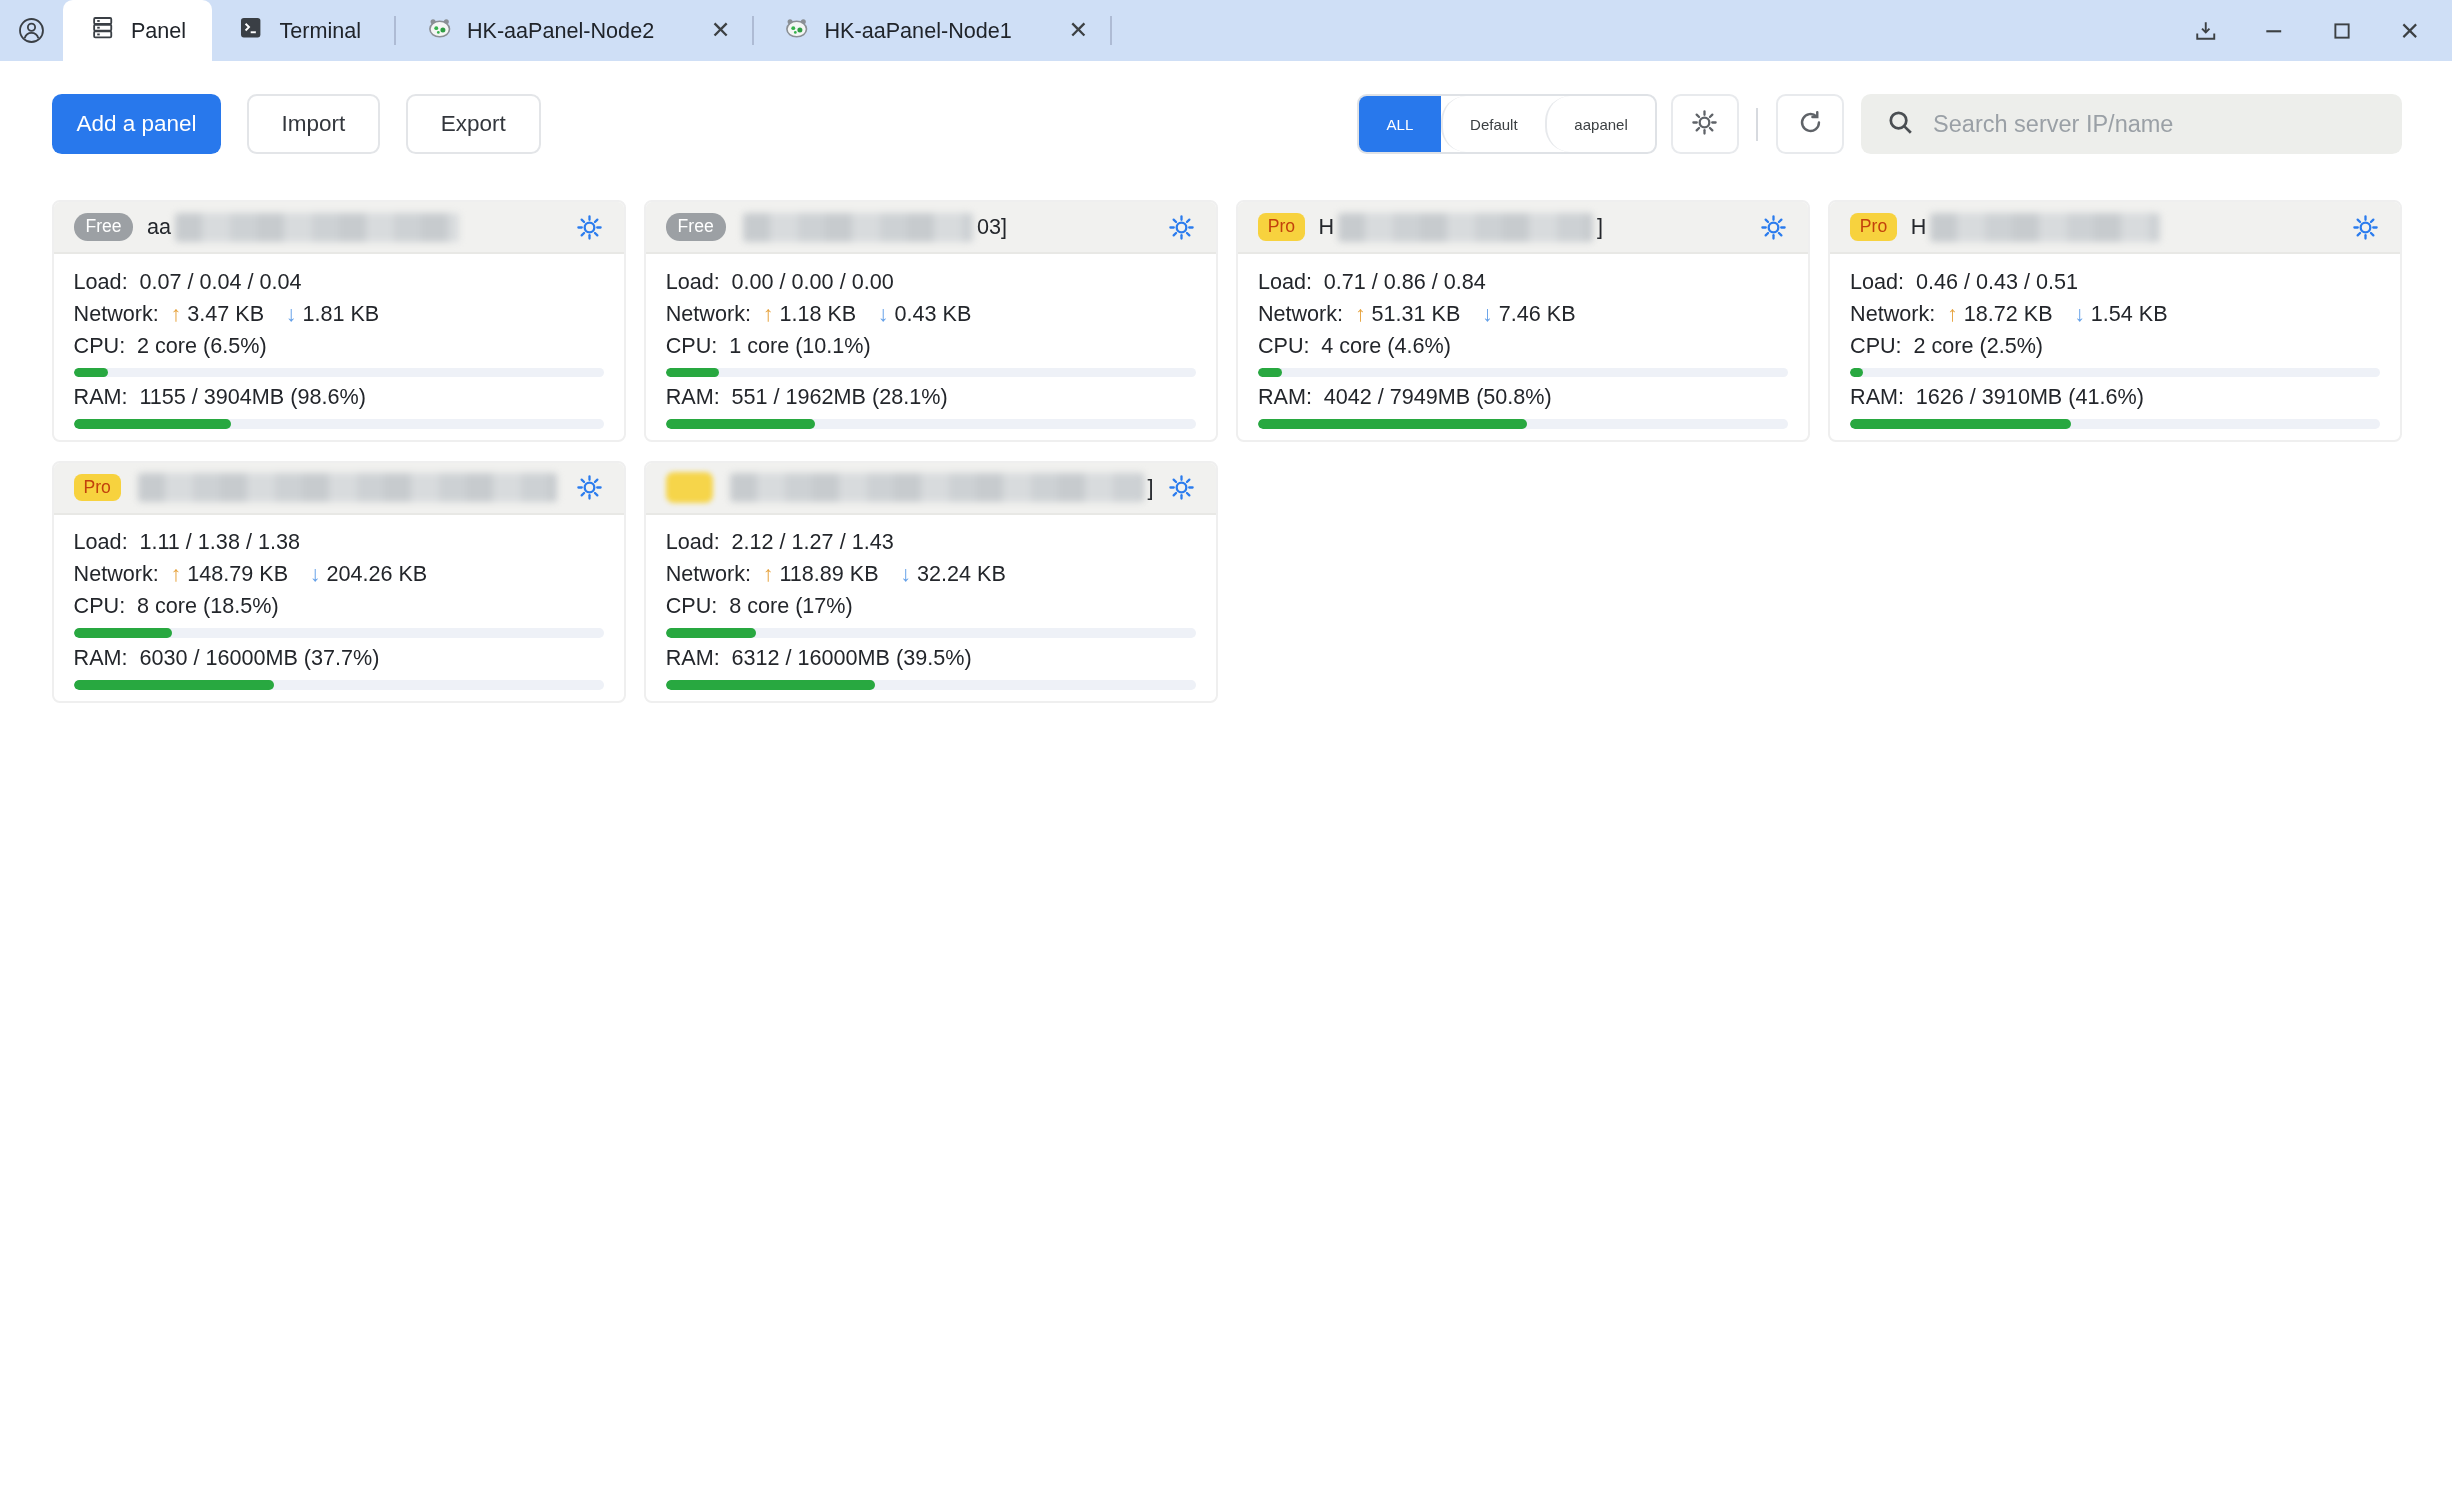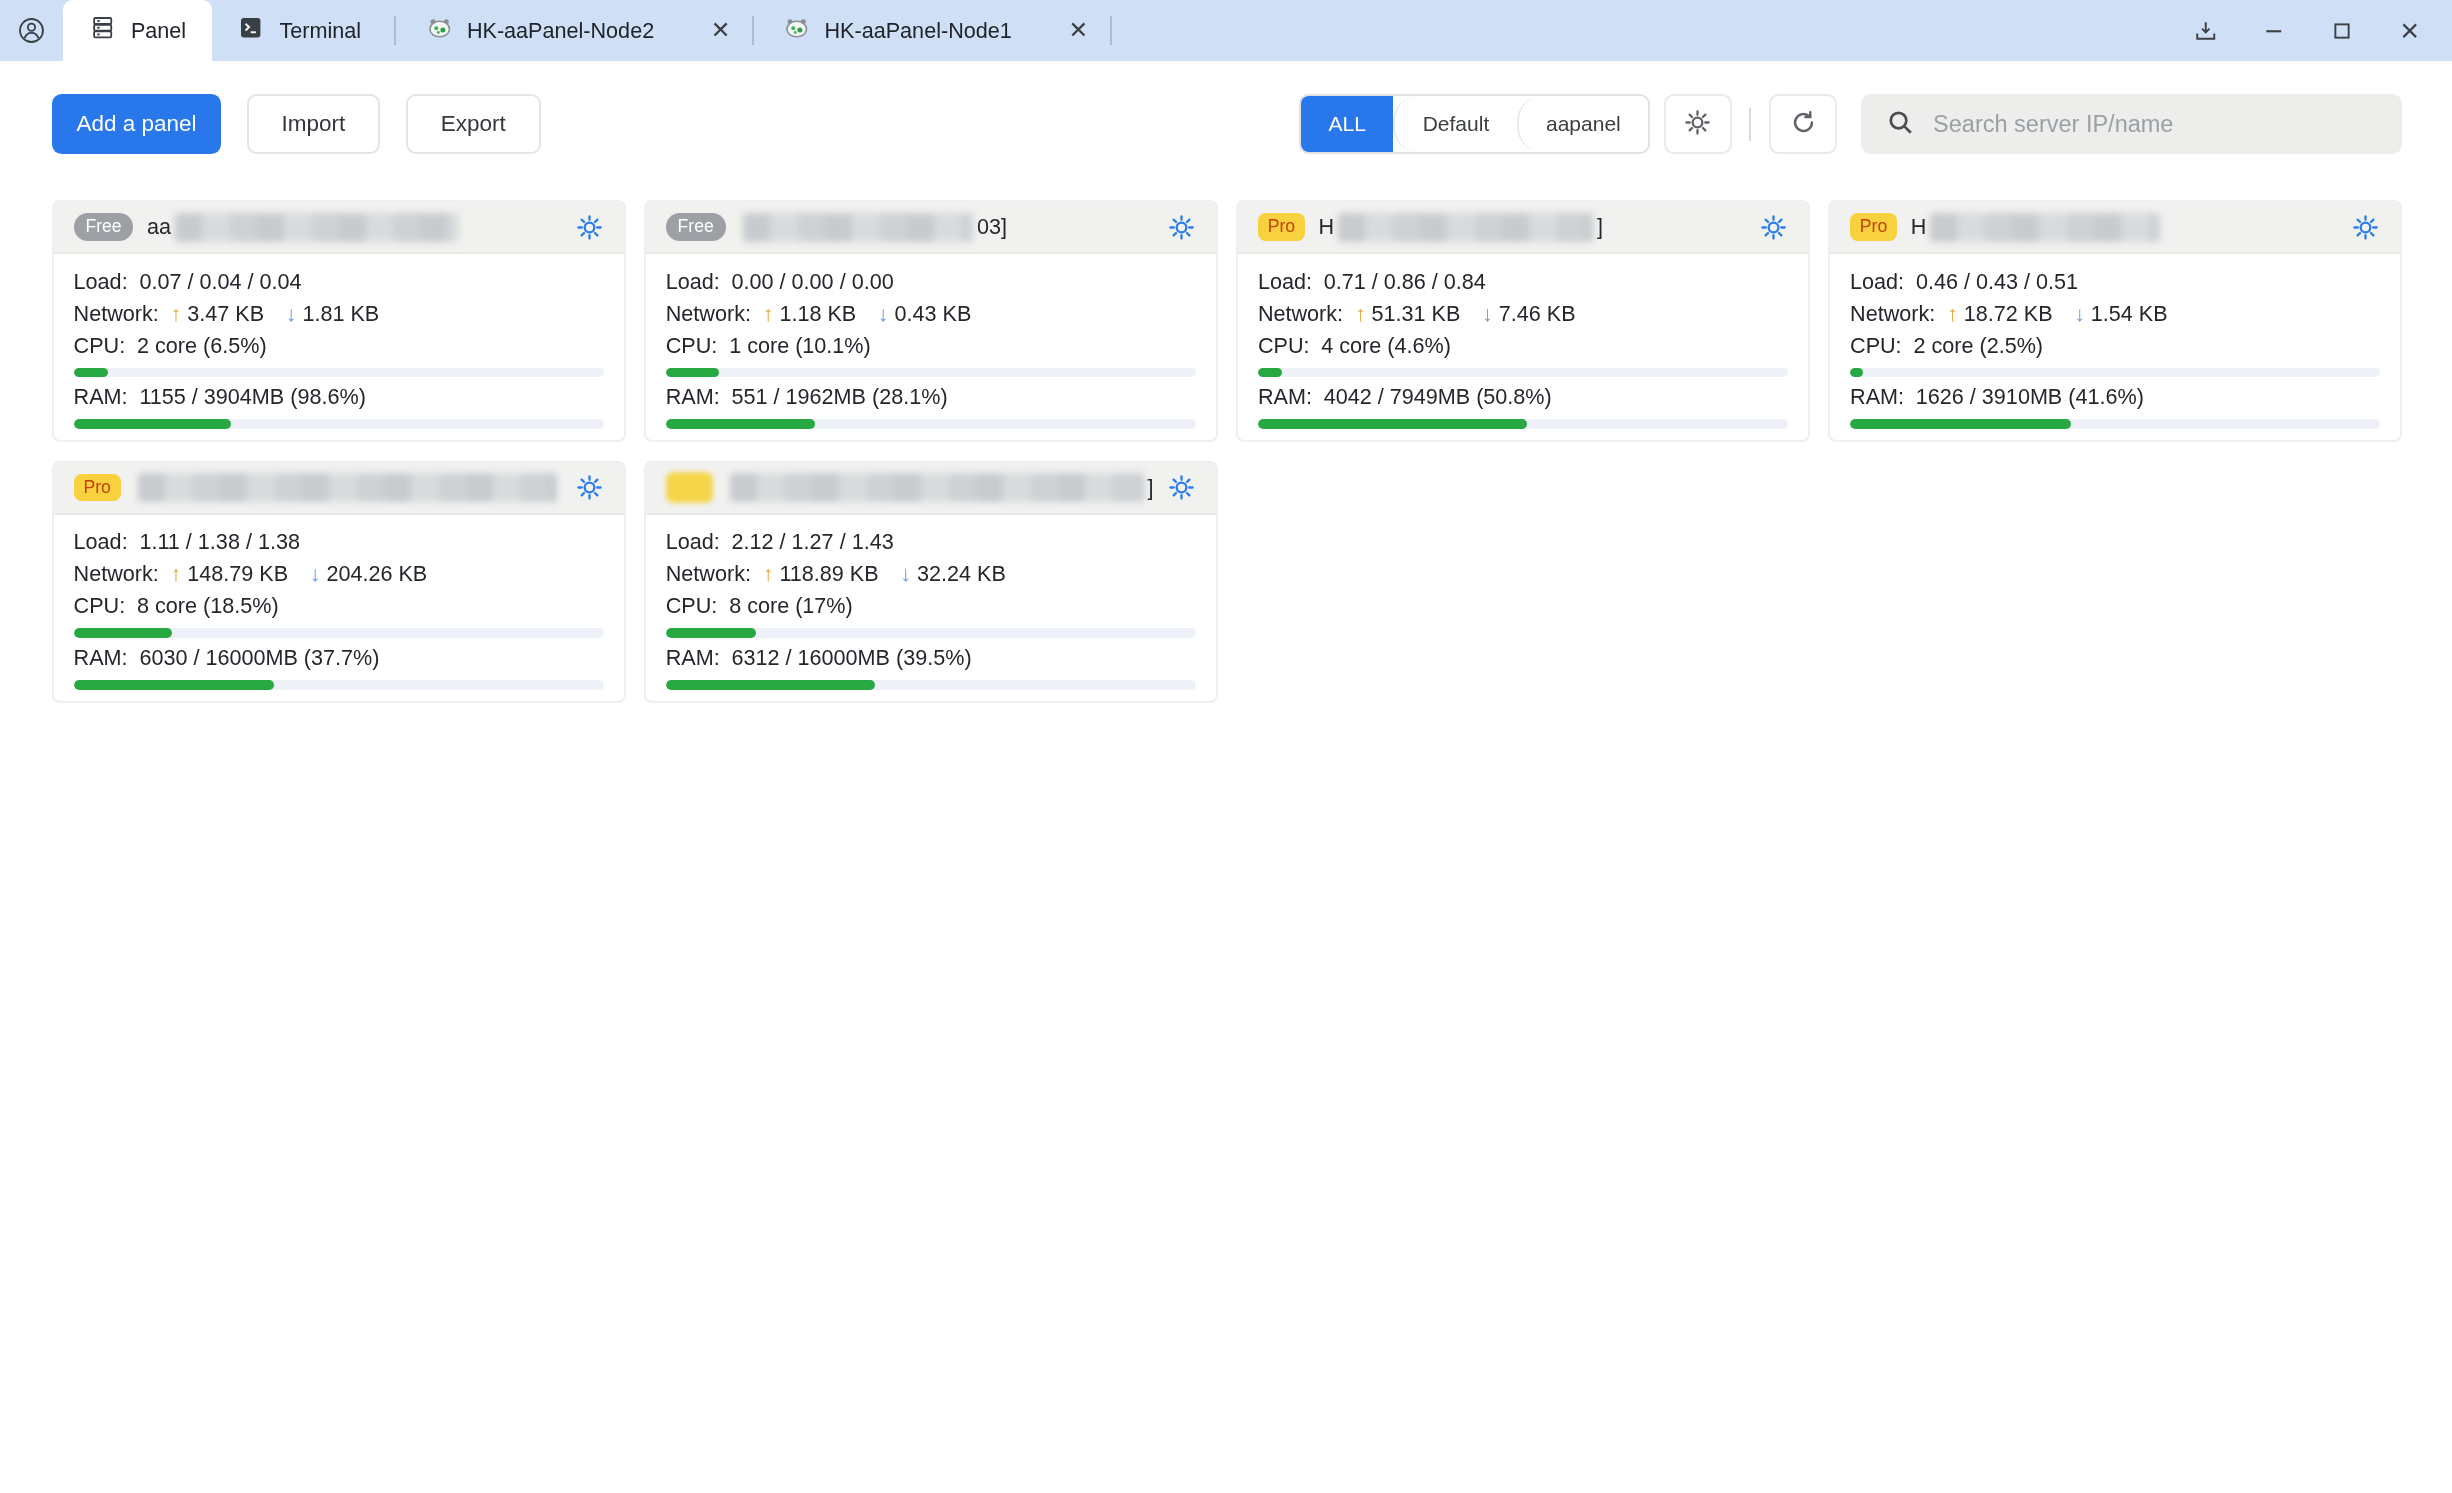--- a/index.html
+++ b/index.html
@@ -20,27 +20,27 @@
   .win-btn { width: 68px; height: 61px; display: flex; align-items: center; justify-content: center; cursor: pointer; }
 
   
   .toolbar { display: flex; align-items: center; margin: 33px 50px 0 52px; }
   .btn { height: 60px; border-radius: 9.8px; font-size: 22.5px; display: inline-flex;
     align-items: center; justify-content: center; cursor: pointer; border: none; }
   .btn.primary { background: #2878ec; color: #fff; width: 169px; }
   .btn.ghost { background: #fff; border: 2px solid #e3e5e8; color: #33373d; padding: 0 33px; margin-left: 25.5px; }
   .right-cluster { margin-left: auto; display: flex; align-items: center; }
   .segment { display: flex; border: 2px solid #dfe2e6; border-radius: 9.8px; overflow: hidden; height: 60px; background: #fff; }
-  .seg { padding: 0 27.4px; display: flex; align-items: center; font-size: 21px; color: #3c4043; cursor: pointer; }
+  .seg { padding: 0 27.4px; display: flex; align-items: center; font-size: 15px; color: #3c4043; cursor: pointer; }
   .seg + .seg { border-left: 2px solid #e7e9ec; border-radius: 25px; }
   .seg.active { background: #2878ec; color: #fff; }
   .icon-btn { width: 68px; height: 60px; border: 2px solid #e8eaed; border-radius: 9.8px;
     background: #fff; display: flex; align-items: center; justify-content: center; margin-left: 13.7px; cursor: pointer; }
   .toolbar-sep { width: 2px; height: 33px; background: #d7dadf; margin: 0 3.9px 0 17.6px; }
-  .search { margin-left: 24px; width: 541px; height: 60px; background: #edeeeb; border-radius: 9.8px;
+  .search { margin-left: 17px; width: 541px; height: 60px; background: #edeeeb; border-radius: 9.8px;
     display: flex; align-items: center; padding-left: 23.5px; gap: 17.6px; }
   .search input { border: 0; background: transparent; outline: none; font-size: 23.5px; color: #333;
     width: 431px; font-family: "Liberation Sans", sans-serif; }
   .search input::placeholder { color: #9aa0a6; }
 
   
   .grid { margin: 46px 50px 0 52px; display: grid; grid-template-columns: repeat(4, 1fr); gap: 18.6px; }
   .card { border: 2px solid #efefef; border-radius: 7.8px; background: #fff; height: 242px; overflow: hidden; }
   .card-head { height: 52px; background: #f1f1ef; border-bottom: 2px solid #e8e8e5;
     display: flex; align-items: center; padding: 0 19.6px; gap: 13.7px; }

